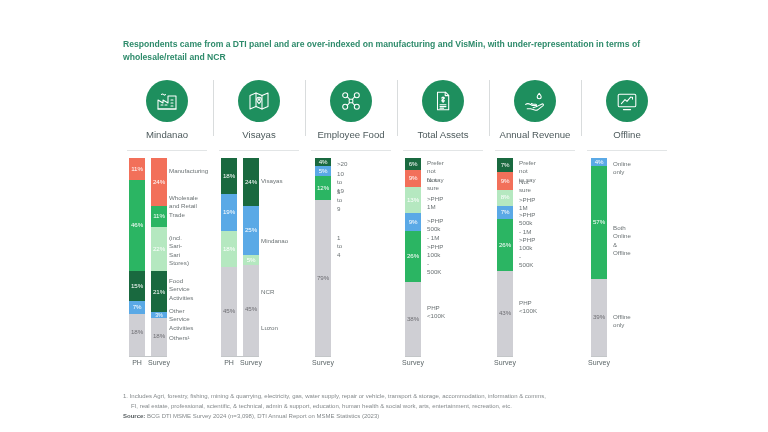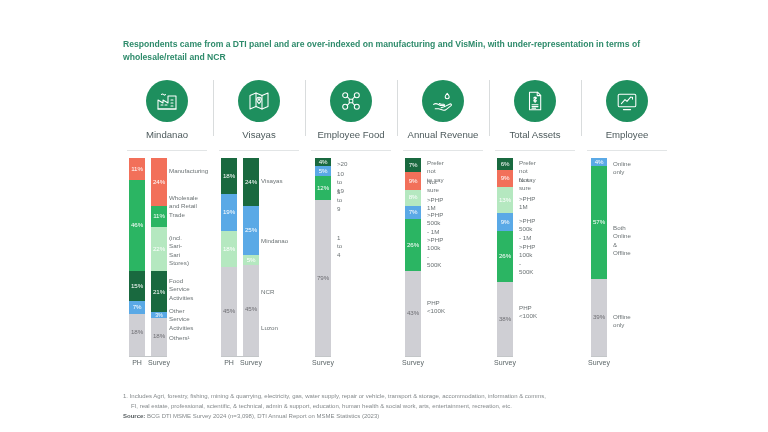--- a/index.html
+++ b/index.html
@@ -346,20 +346,68 @@
             <div class="cat" style="top: 2px;">&gt;20</div>
             <div class="cat" style="top: 12px;">10 to 19</div>
             <div class="cat" style="top: 30px;">5 to 9</div>
             <div class="cat" style="top: 76px;">1 to 4</div>
           </div>
         </div>
       </div>
       <div class="col">
         <div class="col-icon">
           <svg width="24" height="24" viewBox="0 0 24 24" fill="none" stroke="#ffffff" stroke-width="1.05" stroke-linecap="round" stroke-linejoin="round">
+            <path d="M6.5 3.2h8l3.2 3.2v14.4H6.5z"></path>
+            <path d="M14.2 3.2v3.4h3.4"></path>
+            <path d="M12.1 8.2v5.2M10.8 9.1c0-.6.6-1 1.3-1s1.3.4 1.3 1-.6.9-1.3 1.2-1.3.6-1.3 1.2.6 1 1.3 1 1.3-.4 1.3-1"></path>
+            <path d="M9 15.8h6M9 17.6h6M9 19.2h3.6"></path>
+          </svg>
+        </div>
+        <div class="col-title">Total Assets</div>
+        <div class="col-rule"></div>
+        <div class="chart">
+          <div class="bars" style="left: 8px;">
+            <div class="bar">
+              <div class="seg" style="height: 6%; background: rgb(25, 105, 63);">
+                <span class="seg-val">6%</span>
+              </div>
+              <div class="seg" style="height: 9%; background: rgb(242, 112, 90);">
+                <span class="seg-val">9%</span>
+              </div>
+              <div class="seg ltgreen" style="height: 13%; background: rgb(181, 232, 192);">
+                <span class="seg-val">13%</span>
+              </div>
+              <div class="seg" style="height: 9%; background: rgb(90, 169, 230);">
+                <span class="seg-val">9%</span>
+              </div>
+              <div class="seg" style="height: 26%; background: rgb(43, 181, 99);">
+                <span class="seg-val">26%</span>
+              </div>
+              <div class="seg gray" style="height: 38%; background: rgb(207, 207, 212);">
+                <span class="seg-val">38%</span>
+              </div>
+            </div>
+          </div>
+          <div class="axis-line" style="left: 8px; width: 16px;"></div>
+          <div class="bar-caption" style="left: 2px; width: 28px;">Survey</div>
+          <div class="cat-labels" style="left: 30px;">
+            <div class="cat" style="top: 1px;">Prefer not
+to say</div>
+            <div class="cat" style="top: 18px;">Not sure</div>
+            <div class="cat" style="top: 37px;">&gt;PHP 1M</div>
+            <div class="cat" style="top: 59px;">&gt;PHP 500k - 1M</div>
+            <div class="cat" style="top: 85px;">&gt;PHP
+100k - 500K</div>
+            <div class="cat" style="top: 146px;">PHP &lt;100K</div>
+          </div>
+        </div>
+      </div>
+      <div class="col">
+        <div class="col-icon">
+          <svg width="24" height="24" viewBox="0 0 24 24" fill="none" stroke="#ffffff" stroke-width="1.05" stroke-linecap="round" stroke-linejoin="round">
             <path d="M2.6 15.4c1.6-1.1 3-.9 4.4-.2l2.6 1.3h3.2c.8 0 1.1 1 .3 1.3l-3 .9"></path>
             <path d="M9.2 16.5h3.6c.8 0 .9-1.2 0-1.2H10l-1.6-.8"></path>
             <path d="M13.6 17.6 19 15c1-.5 2 .9 1.1 1.7l-5.4 4.1c-.7.5-1.3.6-2.1.4l-5-1.4-3.4 0"></path>
             <path d="M16.2 4.3c-.9 1-2 2.3-2 3.5a2 2 0 1 0 4 0c0-1.2-1.1-2.5-2-3.5z"></path>
           </svg>
         </div>
         <div class="col-title">Annual Revenue</div>
         <div class="col-rule"></div>
         <div class="chart">
           <div class="bars" style="left: 8px;">
@@ -394,75 +442,27 @@
             <div class="cat" style="top: 53px;">&gt;PHP 500k - 1M</div>
             <div class="cat" style="top: 78px;">&gt;PHP
 100k - 500K</div>
             <div class="cat" style="top: 141px;">PHP &lt;100K</div>
           </div>
         </div>
       </div>
       <div class="col">
         <div class="col-icon">
           <svg width="24" height="24" viewBox="0 0 24 24" fill="none" stroke="#ffffff" stroke-width="1.05" stroke-linecap="round" stroke-linejoin="round">
-            <path d="M6.5 3.2h8l3.2 3.2v14.4H6.5z"></path>
-            <path d="M14.2 3.2v3.4h3.4"></path>
-            <path d="M12.1 8.2v5.2M10.8 9.1c0-.6.6-1 1.3-1s1.3.4 1.3 1-.6.9-1.3 1.2-1.3.6-1.3 1.2.6 1 1.3 1 1.3-.4 1.3-1"></path>
-            <path d="M9 15.8h6M9 17.6h6M9 19.2h3.6"></path>
-          </svg>
-        </div>
-        <div class="col-title">Total Assets</div>
-        <div class="col-rule"></div>
-        <div class="chart">
-          <div class="bars" style="left: 8px;">
-            <div class="bar">
-              <div class="seg" style="height: 6%; background: rgb(25, 105, 63);">
-                <span class="seg-val">6%</span>
-              </div>
-              <div class="seg" style="height: 9%; background: rgb(242, 112, 90);">
-                <span class="seg-val">9%</span>
-              </div>
-              <div class="seg ltgreen" style="height: 13%; background: rgb(181, 232, 192);">
-                <span class="seg-val">13%</span>
-              </div>
-              <div class="seg" style="height: 9%; background: rgb(90, 169, 230);">
-                <span class="seg-val">9%</span>
-              </div>
-              <div class="seg" style="height: 26%; background: rgb(43, 181, 99);">
-                <span class="seg-val">26%</span>
-              </div>
-              <div class="seg gray" style="height: 38%; background: rgb(207, 207, 212);">
-                <span class="seg-val">38%</span>
-              </div>
-            </div>
-          </div>
-          <div class="axis-line" style="left: 8px; width: 16px;"></div>
-          <div class="bar-caption" style="left: 2px; width: 28px;">Survey</div>
-          <div class="cat-labels" style="left: 30px;">
-            <div class="cat" style="top: 1px;">Prefer not
-to say</div>
-            <div class="cat" style="top: 18px;">Not sure</div>
-            <div class="cat" style="top: 37px;">&gt;PHP 1M</div>
-            <div class="cat" style="top: 59px;">&gt;PHP 500k - 1M</div>
-            <div class="cat" style="top: 85px;">&gt;PHP
-100k - 500K</div>
-            <div class="cat" style="top: 146px;">PHP &lt;100K</div>
-          </div>
-        </div>
-      </div>
-      <div class="col">
-        <div class="col-icon">
-          <svg width="24" height="24" viewBox="0 0 24 24" fill="none" stroke="#ffffff" stroke-width="1.05" stroke-linecap="round" stroke-linejoin="round">
             <rect x="3.2" y="5.2" width="17.6" height="12.6" rx="1.4"></rect>
             <path d="M8.4 20.6h7.2"></path>
             <path d="M6.4 14.6 10 10.6l2 1.8 3.6-4.2"></path>
             <path d="M15.6 8.2h1.9v1.9"></path>
           </svg>
         </div>
-        <div class="col-title">Employee</div>
+        <div class="col-title">Offline</div>
         <div class="col-rule"></div>
         <div class="chart">
           <div class="bars" style="left: 10px;">
             <div class="bar">
               <div class="seg" style="height: 4%; background: rgb(90, 169, 230);">
                 <span class="seg-val">4%</span>
               </div>
               <div class="seg" style="height: 57%; background: rgb(43, 181, 99);">
                 <span class="seg-val">57%</span>
               </div>

